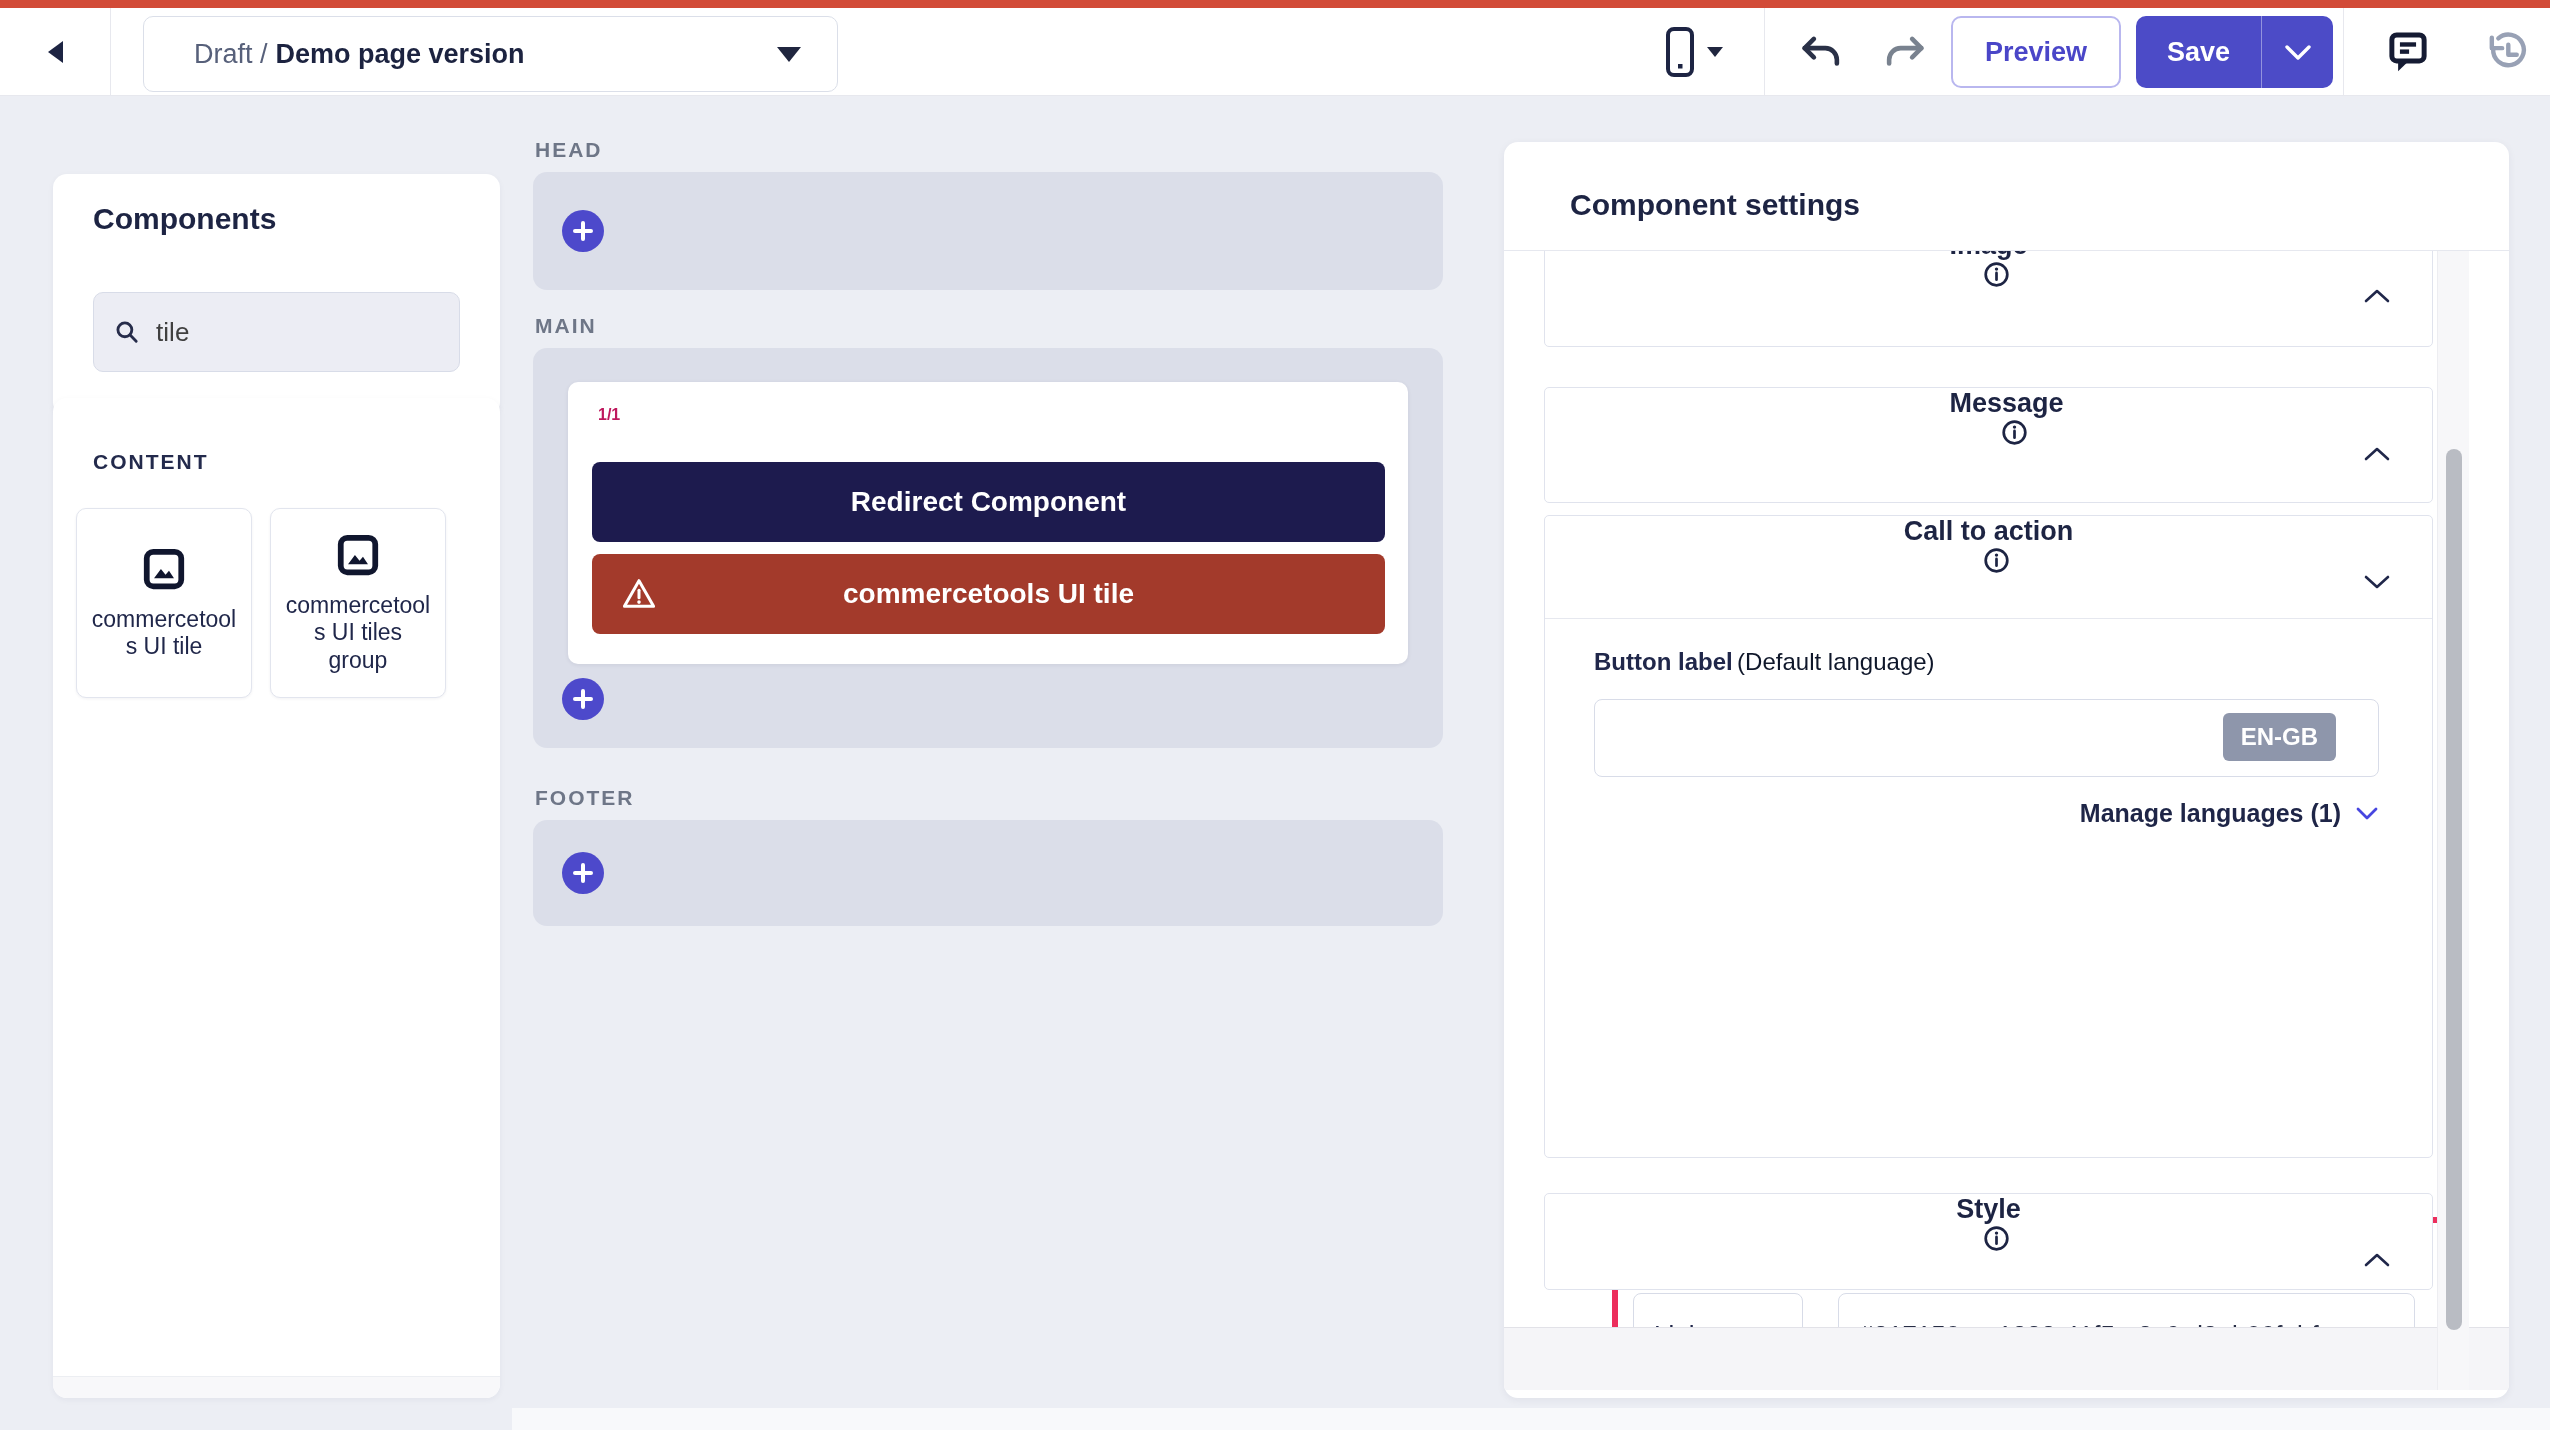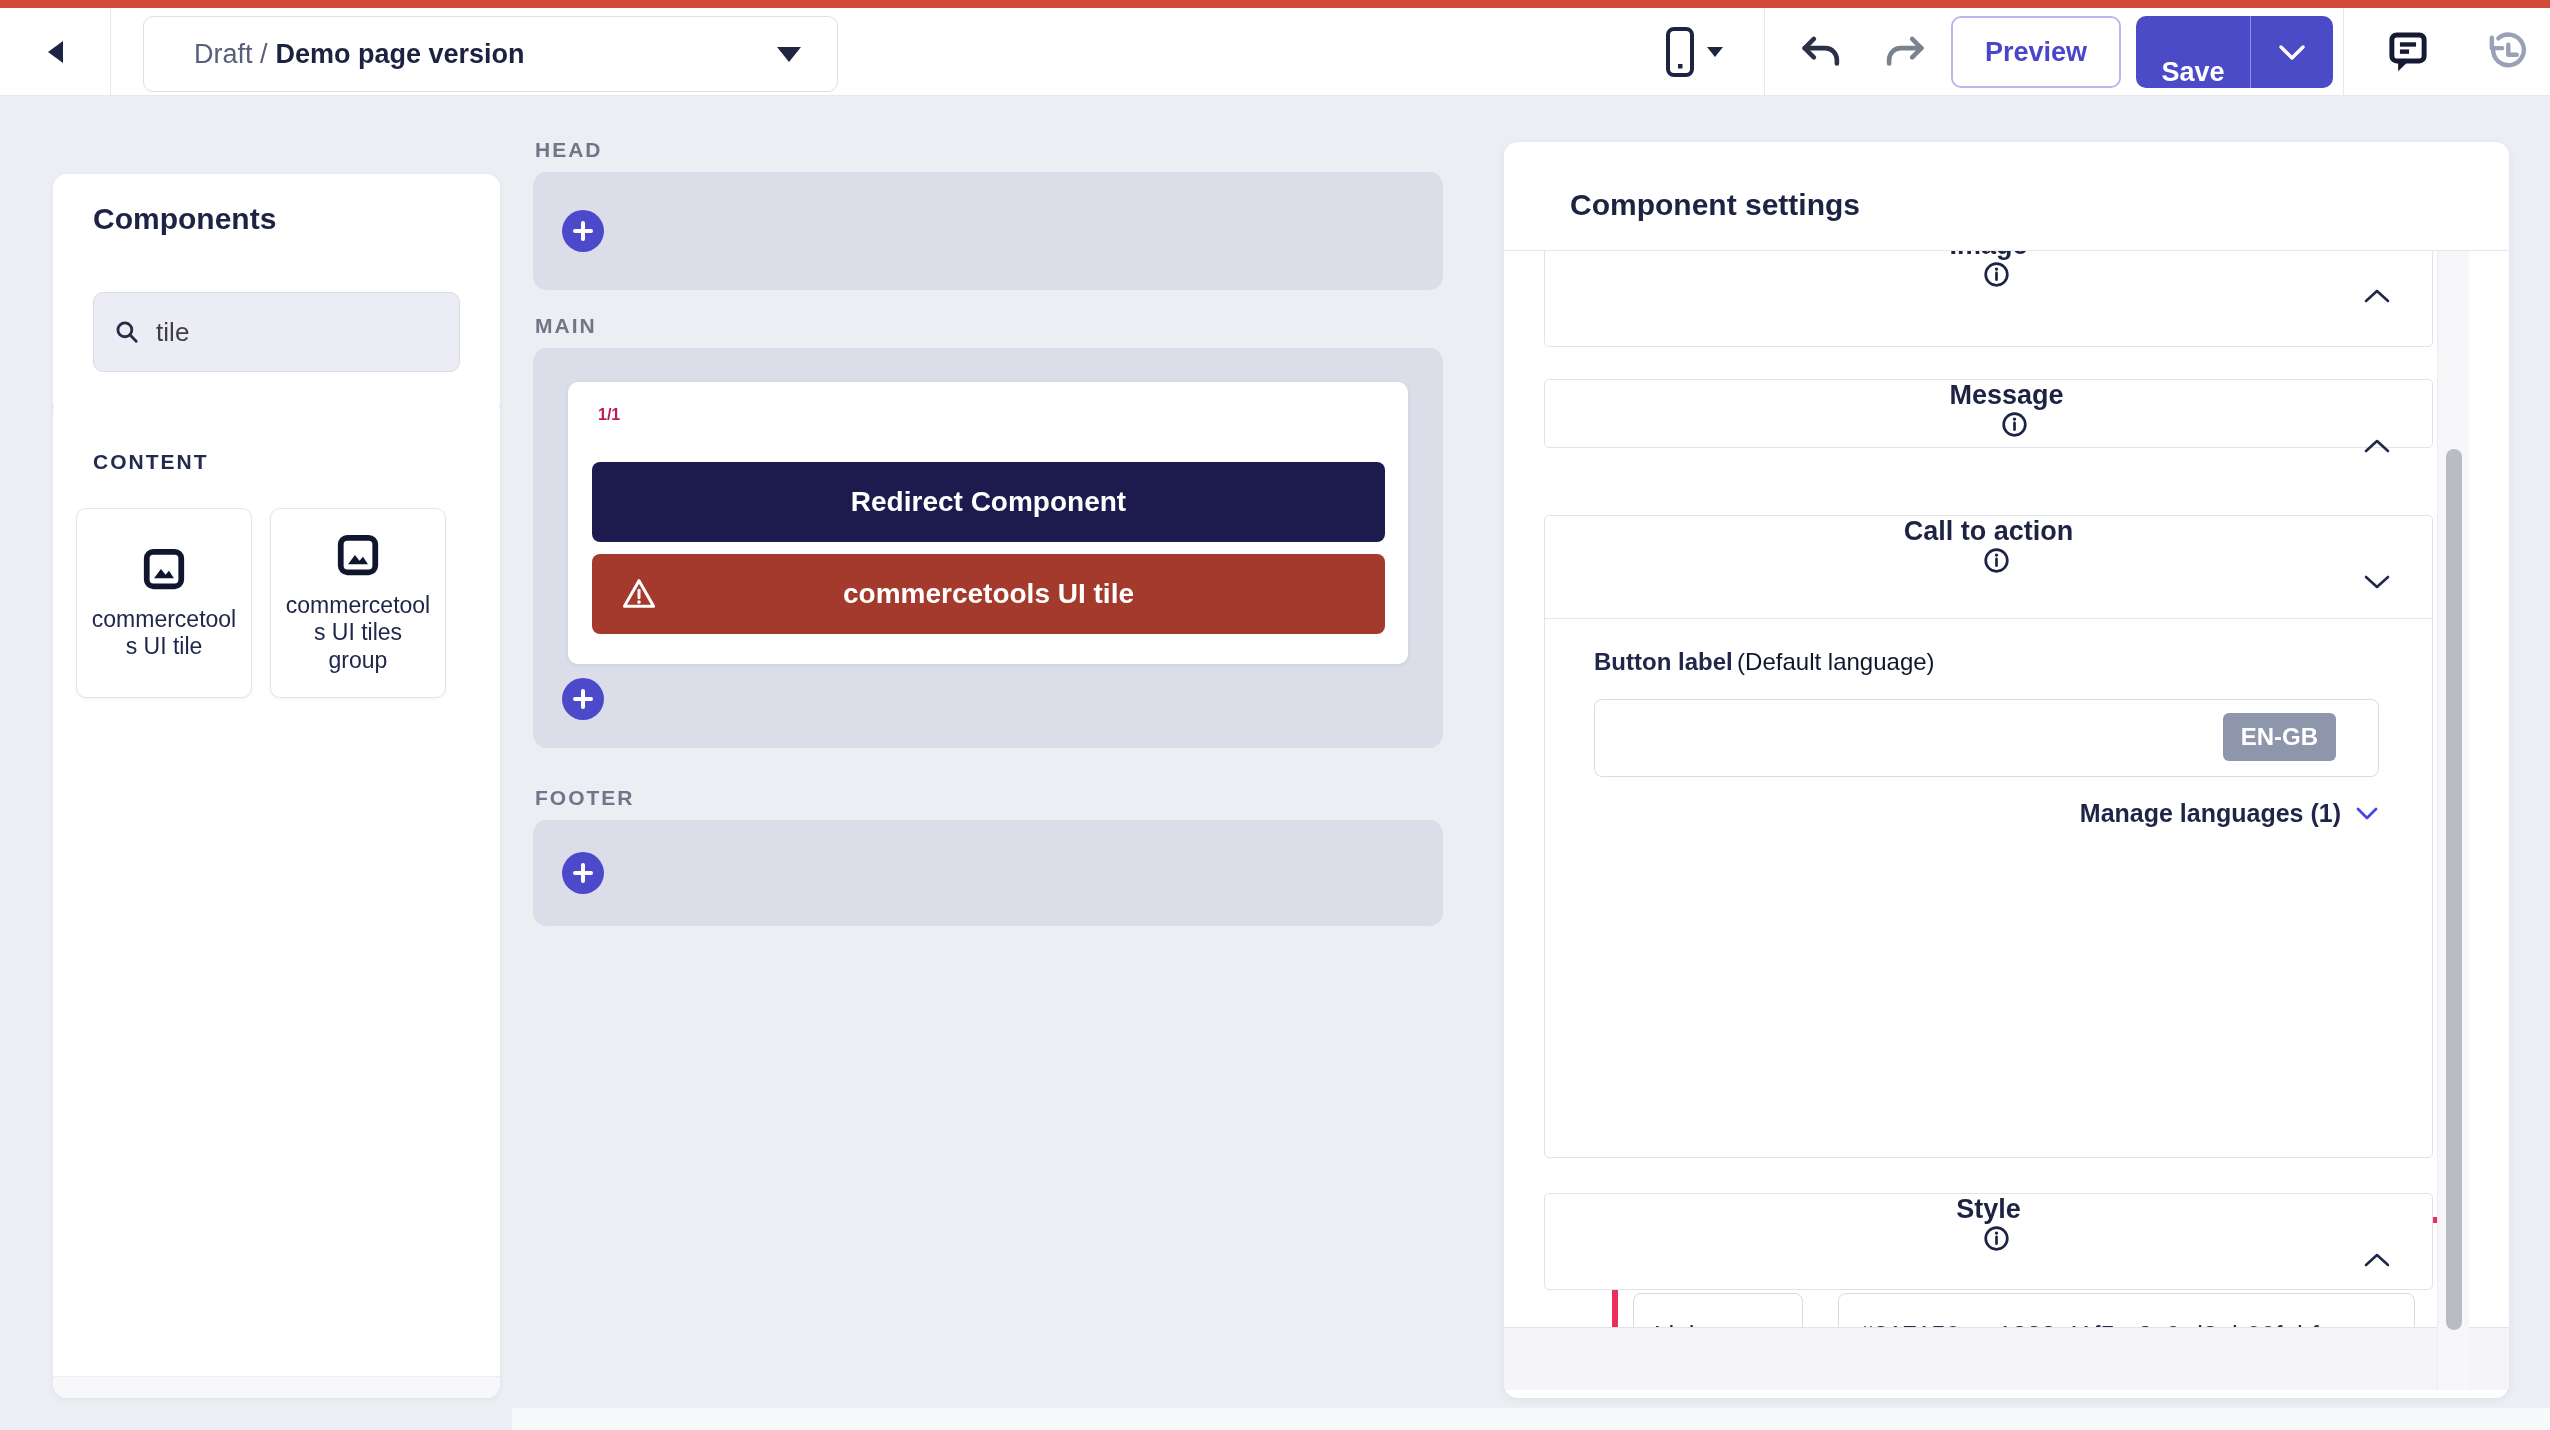--- a/index.html
+++ b/index.html
@@ -27,21 +27,21 @@
   .version-dd .prefix { font-size:27px; color:#57607a; white-space:pre;margin-left:12px; }
   .version-dd .name { font-size:27px; font-weight:bold; color:#1c2340; margin-left:8px; }
   .version-dd .caret { margin-left:auto; width:0; height:0;
     border-left:12px solid transparent; border-right:12px solid transparent; border-top:15px solid #20263f; }
   .icon-btn { position:absolute; display:flex; align-items:center; justify-content:center; cursor:pointer; }
   .btn-preview { position:absolute; left:1951px; top:16px; width:170px; height:72px;
     border:2px solid #b9b7ef; border-radius:10px; background:#fff; color:#4a46c8;
     font-size:27px; font-weight:bold; display:flex; align-items:center; justify-content:center; cursor:pointer; }
   .btn-save { position:absolute; left:2136px; top:16px; width:197px; height:72px;
     border-radius:10px; background:#4c4bc7; color:#fff; display:flex; cursor:pointer; overflow:hidden; }
-  .btn-save .save-main { width:115px; display:flex; align-items:flex-end; justify-content:center;
+  .btn-save .save-main { width:126px; display:flex; align-items:center; justify-content:center;
     font-size:27px; font-weight:bold; border-right:1px solid rgba(255,255,255,.4); }
   .btn-save .save-caret { flex:1; display:flex; align-items:center; justify-content:center; }
 
   
   .card { background:#fff; border-radius:14px; box-shadow:0 2px 6px rgba(30,35,70,.05); }
   .search-box { position:absolute; left:40px; top:118px; width:367px; height:80px;
     background:#ecedf4; border:1px solid #d8dce8; border-radius:10px;
     display:flex; align-items:center; padding:0 20px; }
   .search-box input { border:none; outline:none; background:transparent; font-size:26px;
     color:#404040; width:100%; margin-left:16px; font-family:"Liberation Sans",sans-serif; }
@@ -257,21 +257,21 @@
             </svg>
         </span>
         <span class="chev">
           <svg width="28" height="16" viewBox="0 0 28 16">
               <polyline points="3,13 14,3 25,13" fill="none" stroke="#20274a" stroke-width="2.6" stroke-linecap="round" stroke-linejoin="round"></polyline>
             </svg>
         </span>
       </div>
     </div>
 
-    <div class="seccard" style="top:128px; height:69px;padding-left:36px;">
+    <div class="seccard" style="top:136px; height:116px;padding-left:36px;">
       <div class="sec-head">
         <span class="sec-title">Message</span>
         <span class="info-ic">
           <svg width="27" height="27" viewBox="0 0 24 24">
               <circle cx="12" cy="12" r="9.6" fill="none" stroke="#1d2443" stroke-width="2.4"></circle>
               <line x1="12" y1="10.6" x2="12" y2="16.6" stroke="#1d2443" stroke-width="2.4" stroke-linecap="round"></line>
               <circle cx="12" cy="7.2" r="1.5" fill="#1d2443"></circle>
             </svg>
         </span>
         <span class="chev">

